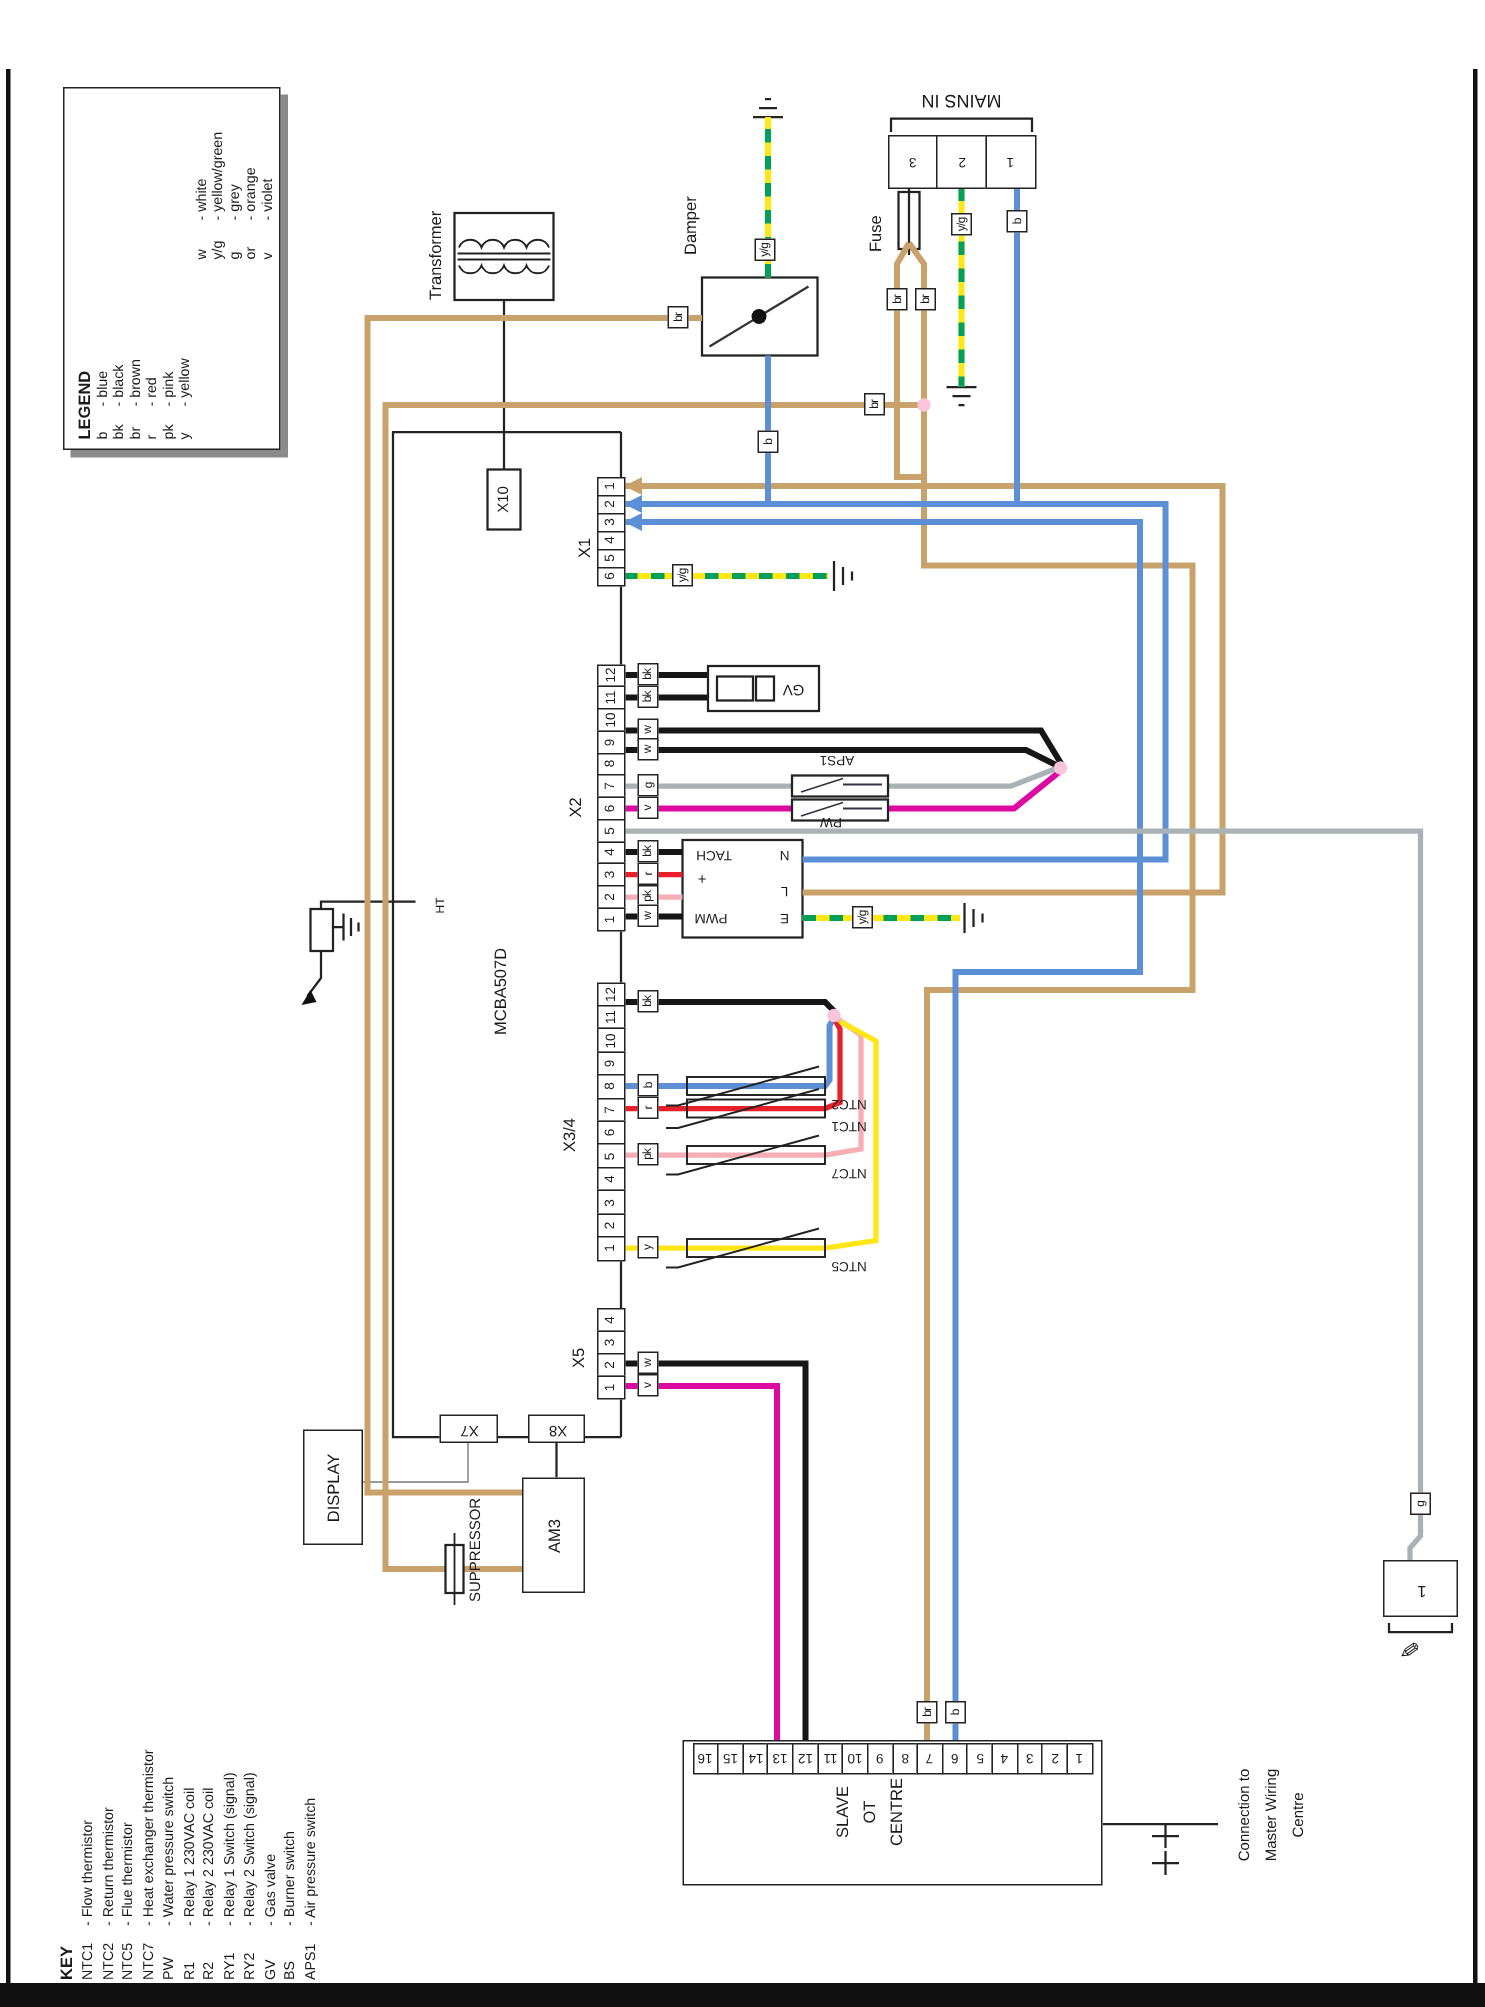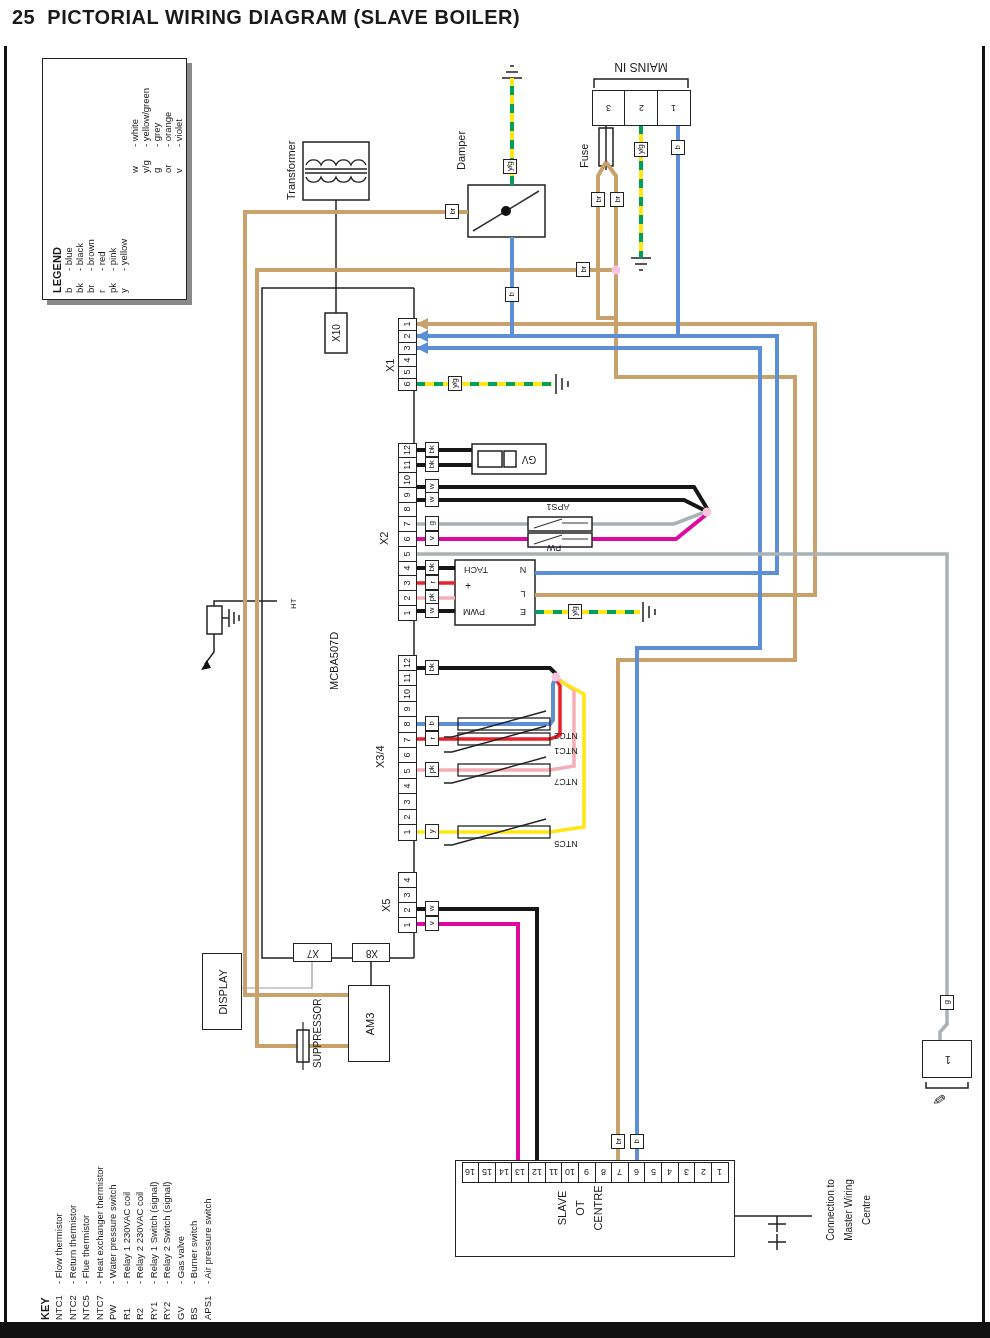--- a/index.html
+++ b/index.html
@@ -42,21 +42,20 @@
 </style>
 </head>
 <body>
 
 <div id="page">
 
   <div class="abs frame" style="left:4px;top:46px;width:3px;height:1280px;"></div>
   <div class="abs frame" style="left:982px;top:46px;width:3px;height:1280px;"></div>
   <div class="abs frame" style="left:0px;top:1322px;width:990px;height:16px;"></div>
 
-  <div id="title" class="abs">25  PICTORIAL WIRING DIAGRAM (SLAVE BOILER)</div>
 
   <svg width="990" height="1338" viewBox="0 0 990 1338">
 
     <g stroke="#222" stroke-width="1.5" fill="#fff">
       <rect x="303" y="142" width="66" height="58"></rect>
       <rect x="468" y="185" width="77" height="52"></rect>
       <rect x="599" y="128" width="14" height="38"></rect>
       <rect x="325" y="313" width="22" height="40"></rect>
       <rect x="455" y="560" width="80" height="65"></rect>
       <rect x="207" y="606" width="15" height="28"></rect>

